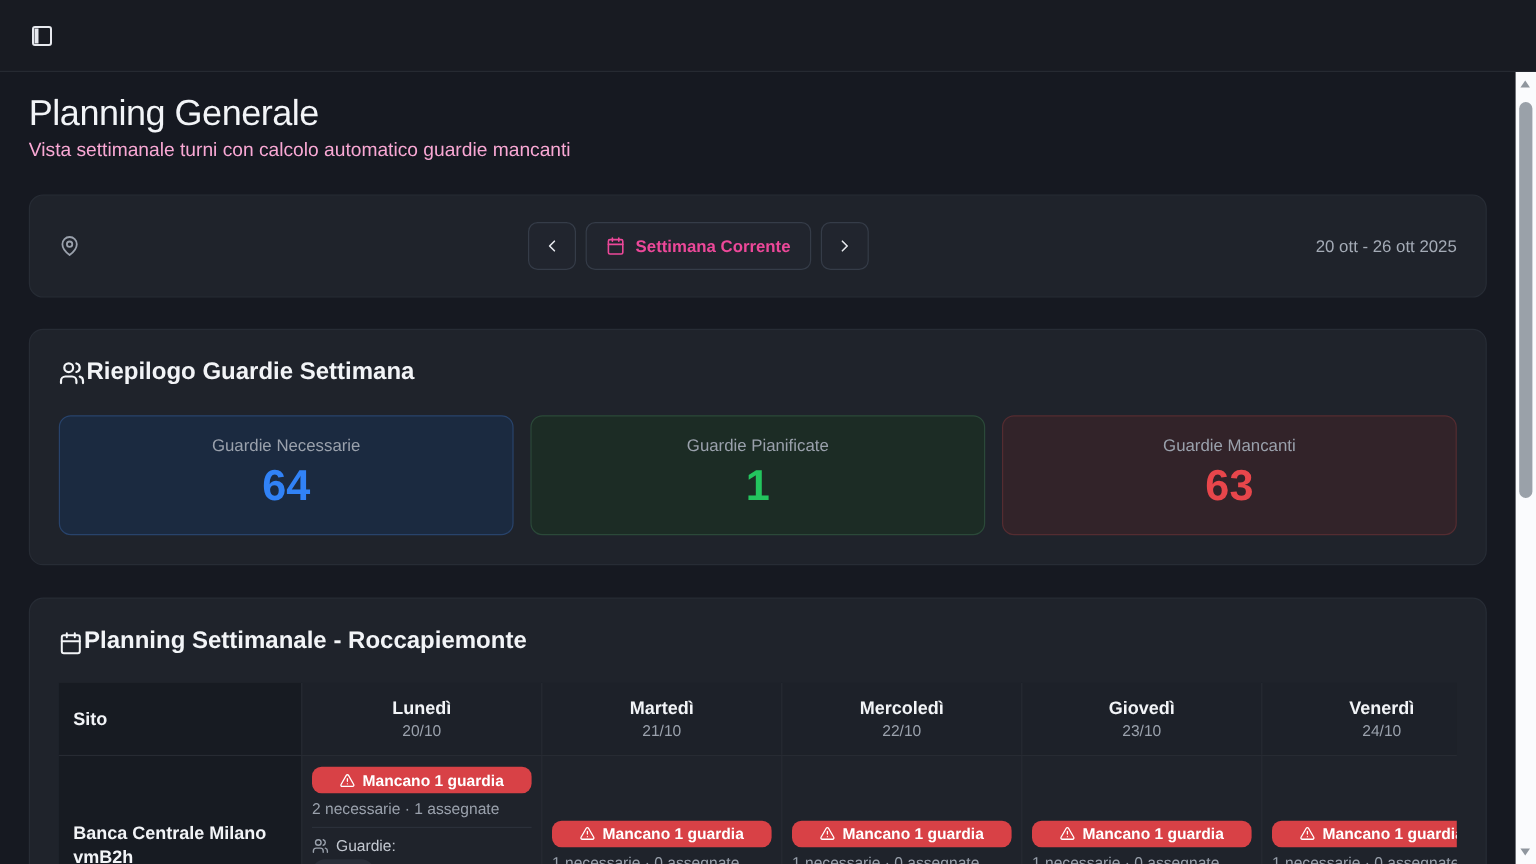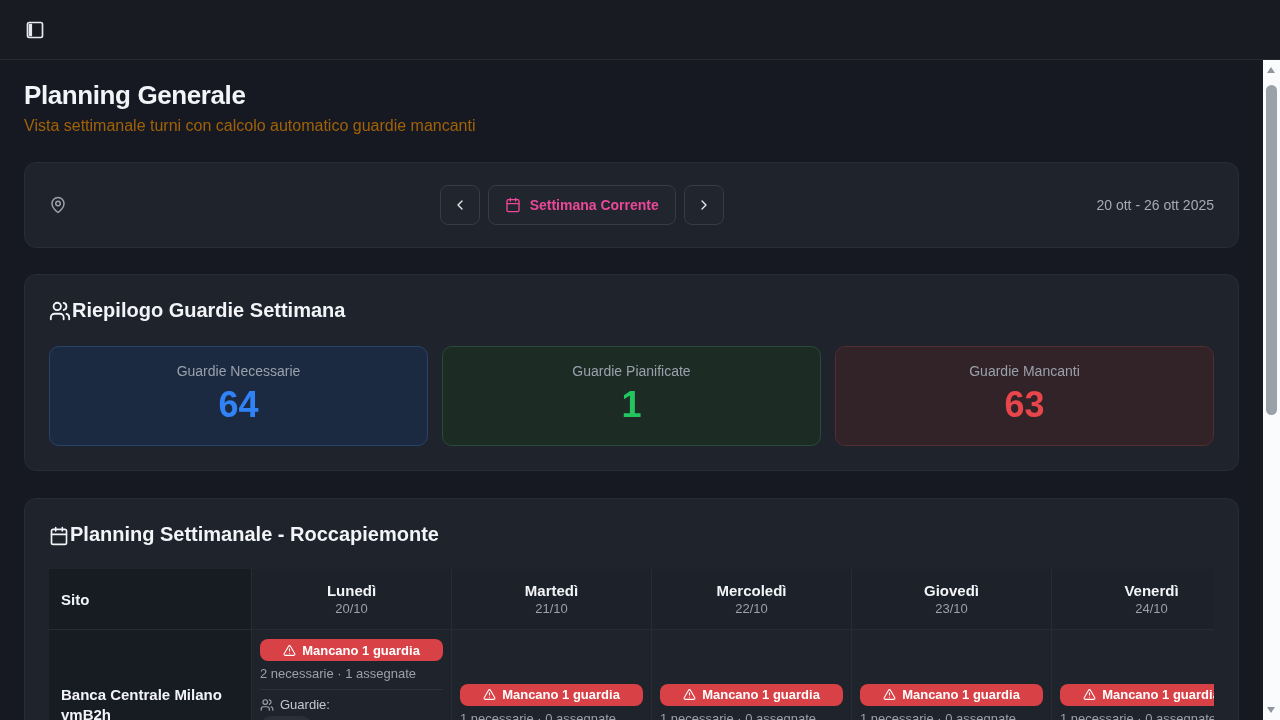--- a/index.html
+++ b/index.html
@@ -26,22 +26,22 @@
     border-radius: 8px; cursor: pointer;
   }
 
   
   .page {
     position: absolute; top: 60px; left: 0;
     width: 1263px; height: 660px;
     overflow: hidden;
     padding: 16px 24px 0;
   }
-  .page-title { font-size: 26px; font-weight: 700; letter-spacing: -0.4px; line-height: 38px; }
-  .page-subtitle { font-size: 16px; color: #a16207; line-height: 20px; margin-top: 2px; }
+  .page-title { font-size: 30px; font-weight: 400; letter-spacing: -0.4px; line-height: 38px; }
+  .page-subtitle { font-size: 16px; color: #f9a8d4; line-height: 20px; margin-top: 2px; }
 
   .card {
     background: #1f232b;
     border: 1px solid #272c35;
     border-radius: 12px;
   }
 
   
   .filter-card {
     margin-top: 26px;

